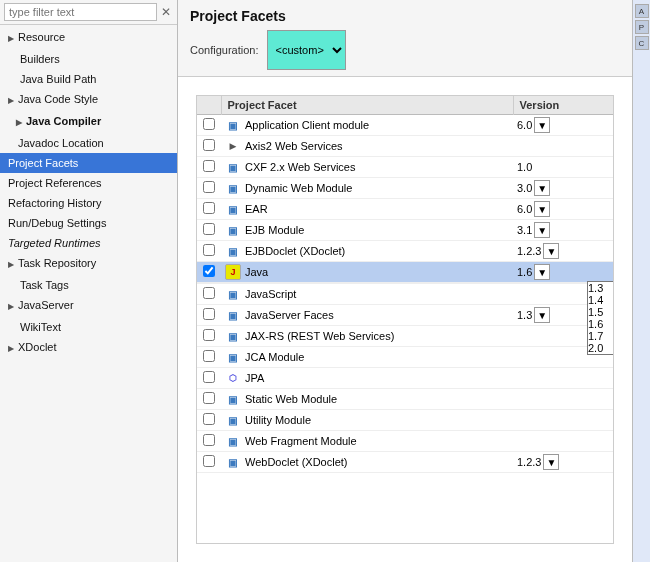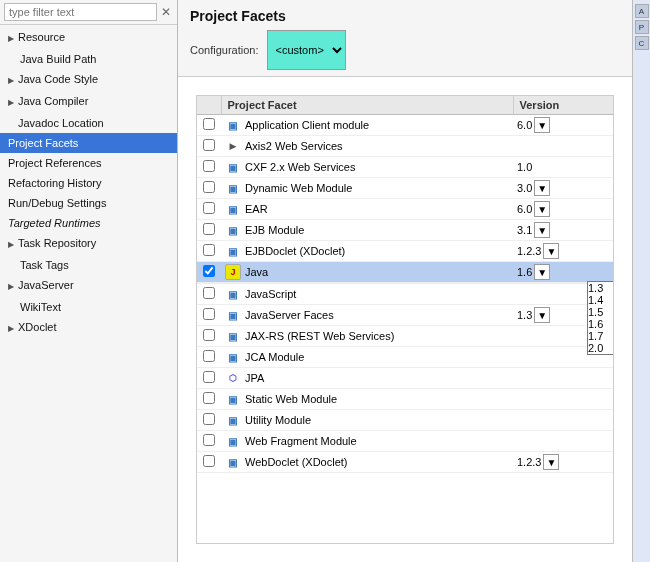--- a/index.html
+++ b/index.html
@@ -224,23 +224,24 @@
 </head>
 <body>
 
 <div class="sidebar">
   <div class="sidebar-search">
     <input type="text" placeholder="type filter text" style="">
     <button class="clear-btn">✕</button>
   </div>
   <div class="sidebar-nav" id="sidebar-nav">
       <div class="nav-item" style="padding-left: 8px;"><span class="arrow">▶ </span><span>Resource</span></div>
+      <div class="nav-item indent1" style="padding-left: 20px;"><span>Builders</span></div>
       <div class="nav-item indent1" style="padding-left: 20px;"><span>Java Build Path</span></div>
       <div class="nav-item" style="padding-left: 8px;"><span class="arrow">▶ </span><span>Java Code Style</span></div>
-      <div class="nav-item" style="padding-left: 8px;"><span class="arrow">▶ </span><span>Java Compiler</span></div>
+      <div class="nav-item" style="padding-left: 16px; font-weight: bold;"><span class="arrow">▶ </span><span>Java Compiler</span></div>
       <div class="nav-item indent1" style=""><span>Javadoc Location</span></div>
       <div class="nav-item selected" style="padding-left: 8px;"><span>Project Facets</span></div>
       <div class="nav-item" style="padding-left: 8px;"><span>Project References</span></div>
       <div class="nav-item" style="padding-left: 8px;"><span>Refactoring History</span></div>
       <div class="nav-item" style="padding-left: 8px;"><span>Run/Debug Settings</span></div>
       <div class="nav-item" style="padding-left: 8px; font-style: italic;"><span>Targeted Runtimes</span></div>
       <div class="nav-item" style="padding-left: 8px;"><span class="arrow">▶ </span><span>Task Repository</span></div>
       <div class="nav-item indent1" style="padding-left: 20px;"><span>Task Tags</span></div>
       <div class="nav-item" style="padding-left: 8px;"><span class="arrow">▶ </span><span>JavaServer</span></div>
       <div class="nav-item indent1" style="padding-left: 20px;"><span>WikiText</span></div>

